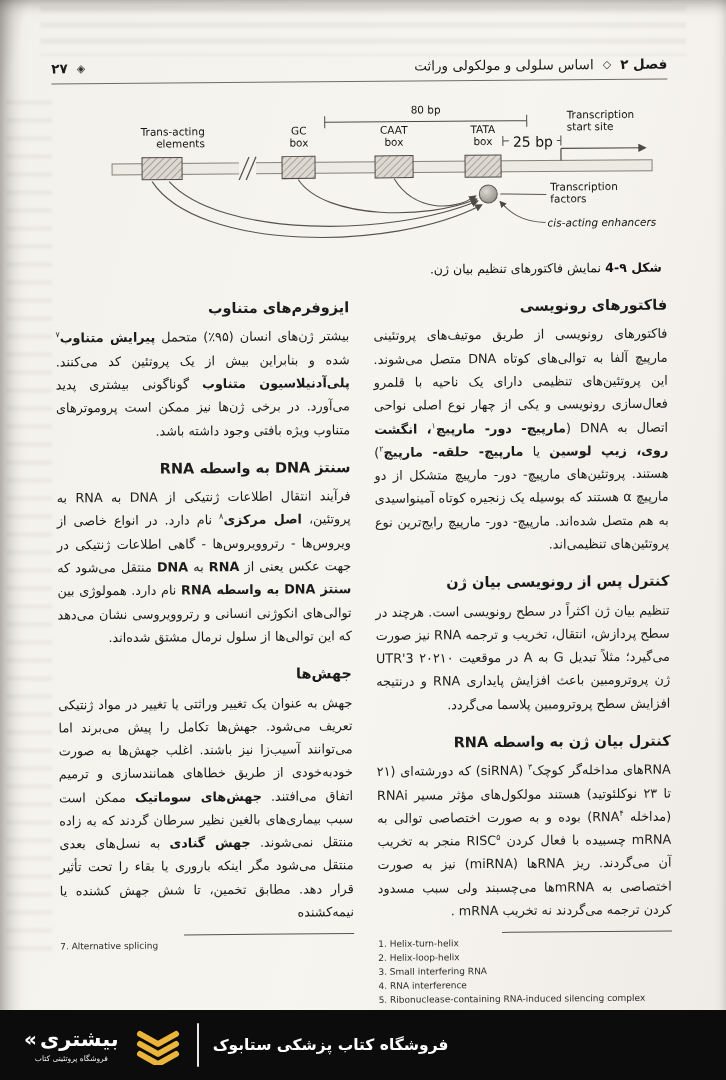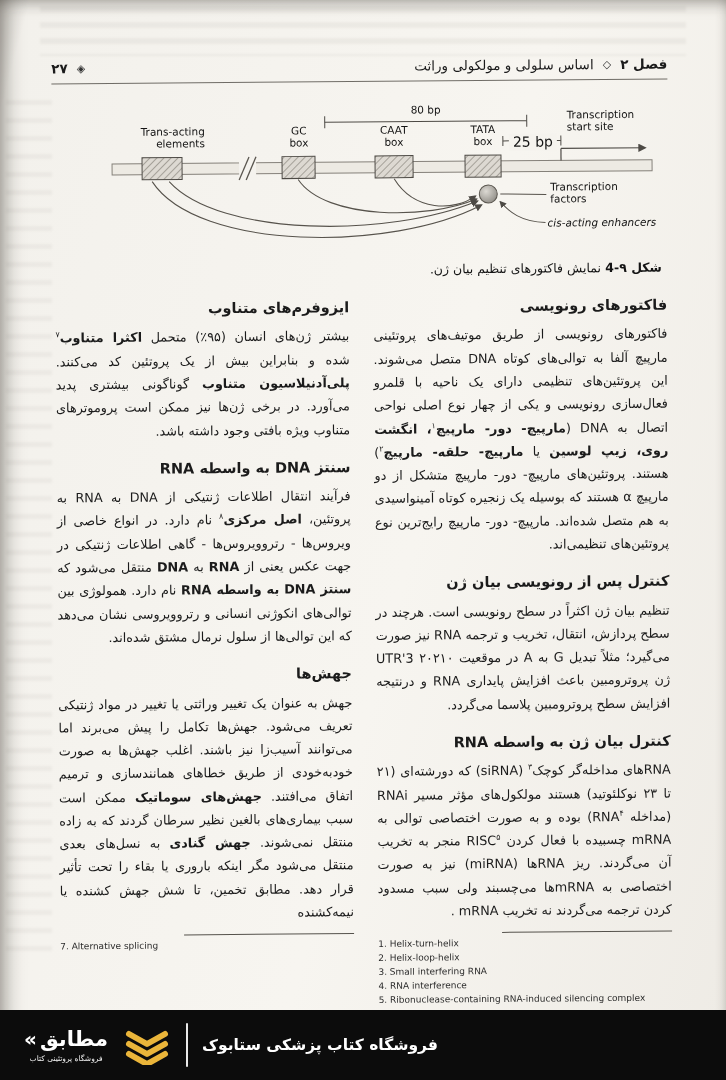--- a/index.html
+++ b/index.html
@@ -53,21 +53,21 @@
   
   footer{position:absolute;left:0;right:0;bottom:0;height:70px;background:#0c0c0c;z-index:10;
     display:flex;align-items:center;gap:14px;padding:0 20px 0 24px;box-sizing:border-box;}
   .brand{display:flex;flex-direction:column;align-items:center;color:#fff;}
   .brand-row{display:flex;align-items:center;gap:3px;}
   .brand-mark{font-size:20px;font-weight:bold;}
   .brand-name{font-size:21px;font-weight:bold;letter-spacing:.5px;direction:rtl;}
   .brand-sub{font-size:7.5px;letter-spacing:1.5px;margin-top:3px;color:#f0f0f0;direction:rtl;}
   .book-icon{margin:0 2px;}
   .fdivider{width:2px;height:44px;background:#fdfdfd;opacity:.92;border-radius:1px;}
-  .fright{flex:1;display:flex;flex-direction:column;align-items:flex-start;gap:5px;padding-right:2px;}
+  .fright{flex:1;display:flex;align-items:center;gap:5px;padding-right:2px;}
   .store-title{color:#fff;font-size:15.5px;font-weight:bold;direction:rtl;}
   .store-url{color:#fff;font-size:15px;font-weight:bold;letter-spacing:4.5px;white-space:nowrap;}
   .store-url .accent{color:#49b0e0;}
 </style>
 </head>
 <body>
 
 <div class="photo">
 
   <div class="bleed-top"></div>
@@ -161,39 +161,39 @@
         <div class="fn-rule"></div>
         <div class="fn">1. Helix-turn-helix</div>
         <div class="fn">2. Helix-loop-helix</div>
         <div class="fn">3. Small interfering RNA</div>
         <div class="fn">4. RNA interference</div>
         <div class="fn">5. Ribonuclease-containing RNA-induced silencing complex</div>
       </div>
 
       <div class="col">
         <h3>ایزوفرم‌های متناوب</h3>
-        <p><span>بیشتر ژن‌های انسان (۹۵٪) متحمل </span><span class="b">اکثرا متناوب</span><span class="sup">۷</span><span> شده و بنابراین بیش از یک پروتئین کد می‌کنند. </span><span class="b">پلی‌آدنیلاسیون متناوب</span><span> گوناگونی بیشتری پدید می‌آورد. در برخی ژن‌ها نیز ممکن است پروموترهای متناوب ویژه بافتی وجود داشته باشد.</span></p>
+        <p><span>بیشتر ژن‌های انسان (۹۵٪) متحمل </span><span class="b">پیرایش متناوب</span><span class="sup">۷</span><span> شده و بنابراین بیش از یک پروتئین کد می‌کنند. </span><span class="b">پلی‌آدنیلاسیون متناوب</span><span> گوناگونی بیشتری پدید می‌آورد. در برخی ژن‌ها نیز ممکن است پروموترهای متناوب ویژه بافتی وجود داشته باشد.</span></p>
         <h3>سنتز DNA به واسطه RNA</h3>
         <p><span>فرآیند انتقال اطلاعات ژنتیکی از DNA به RNA به </span><span>پروتئین، </span><span class="b">اصل مرکزی</span><span class="sup">۸</span><span> نام دارد. در انواع خاصی از ویروس‌ها - رتروویروس‌ها - گاهی اطلاعات ژنتیکی در جهت عکس یعنی از </span><span class="b">RNA</span><span> به </span><span class="b">DNA</span><span> منتقل می‌شود که </span><span class="b">سنتز DNA به واسطه RNA</span><span> نام دارد. همولوژی بین توالی‌های انکوژنی انسانی و رتروویروسی نشان می‌دهد که این توالی‌ها از سلول نرمال مشتق شده‌اند.</span></p>
         <h3>جهش‌ها</h3>
         <p><span>جهش به عنوان یک تغییر وراثتی یا تغییر در مواد ژنتیکی تعریف می‌شود. جهش‌ها تکامل را پیش می‌برند اما می‌توانند آسیب‌زا نیز باشند. اغلب جهش‌ها به صورت خودبه‌خودی از طریق خطاهای همانندسازی و ترمیم اتفاق می‌افتند. </span><span class="b">جهش‌های سوماتیک</span><span> ممکن است سبب بیماری‌های بالغین نظیر سرطان گردند که به زاده منتقل نمی‌شوند. </span><span class="b">جهش گنادی</span><span> به نسل‌های بعدی منتقل می‌شود مگر اینکه باروری یا بقاء را تحت تأثیر قرار دهد. مطابق تخمین، تا شش جهش کشنده یا نیمه‌کشنده</span></p>
         <div class="fn-rule"></div>
         <div class="fn">7. Alternative splicing</div>
       </div>
 
     </div>
   </div>
 
   <div class="vignette"></div>
 
   <footer>
     <div class="brand">
       <div class="brand-row">
         <span class="brand-mark">«</span>
-        <span class="brand-name">مطابق</span>
+        <span class="brand-name">بیشتری</span>
       </div>
       <div class="brand-sub">فروشگاه پروتئینی کتاب</div>
     </div>
 
     <svg class="book-icon" width="46" height="40" viewBox="0 0 46 40">
       <path d="M5 9 L23 19 L41 9" fill="none" stroke="#eab53a" stroke-width="6" stroke-linecap="round" stroke-linejoin="round"></path>
       <path d="M5 19 L23 29 L41 19" fill="none" stroke="#eab53a" stroke-width="6" stroke-linecap="round" stroke-linejoin="round"></path>
       <path d="M5 29 L23 39 L41 29" fill="none" stroke="#eab53a" stroke-width="6" stroke-linecap="round" stroke-linejoin="round"></path>
     </svg>
 

